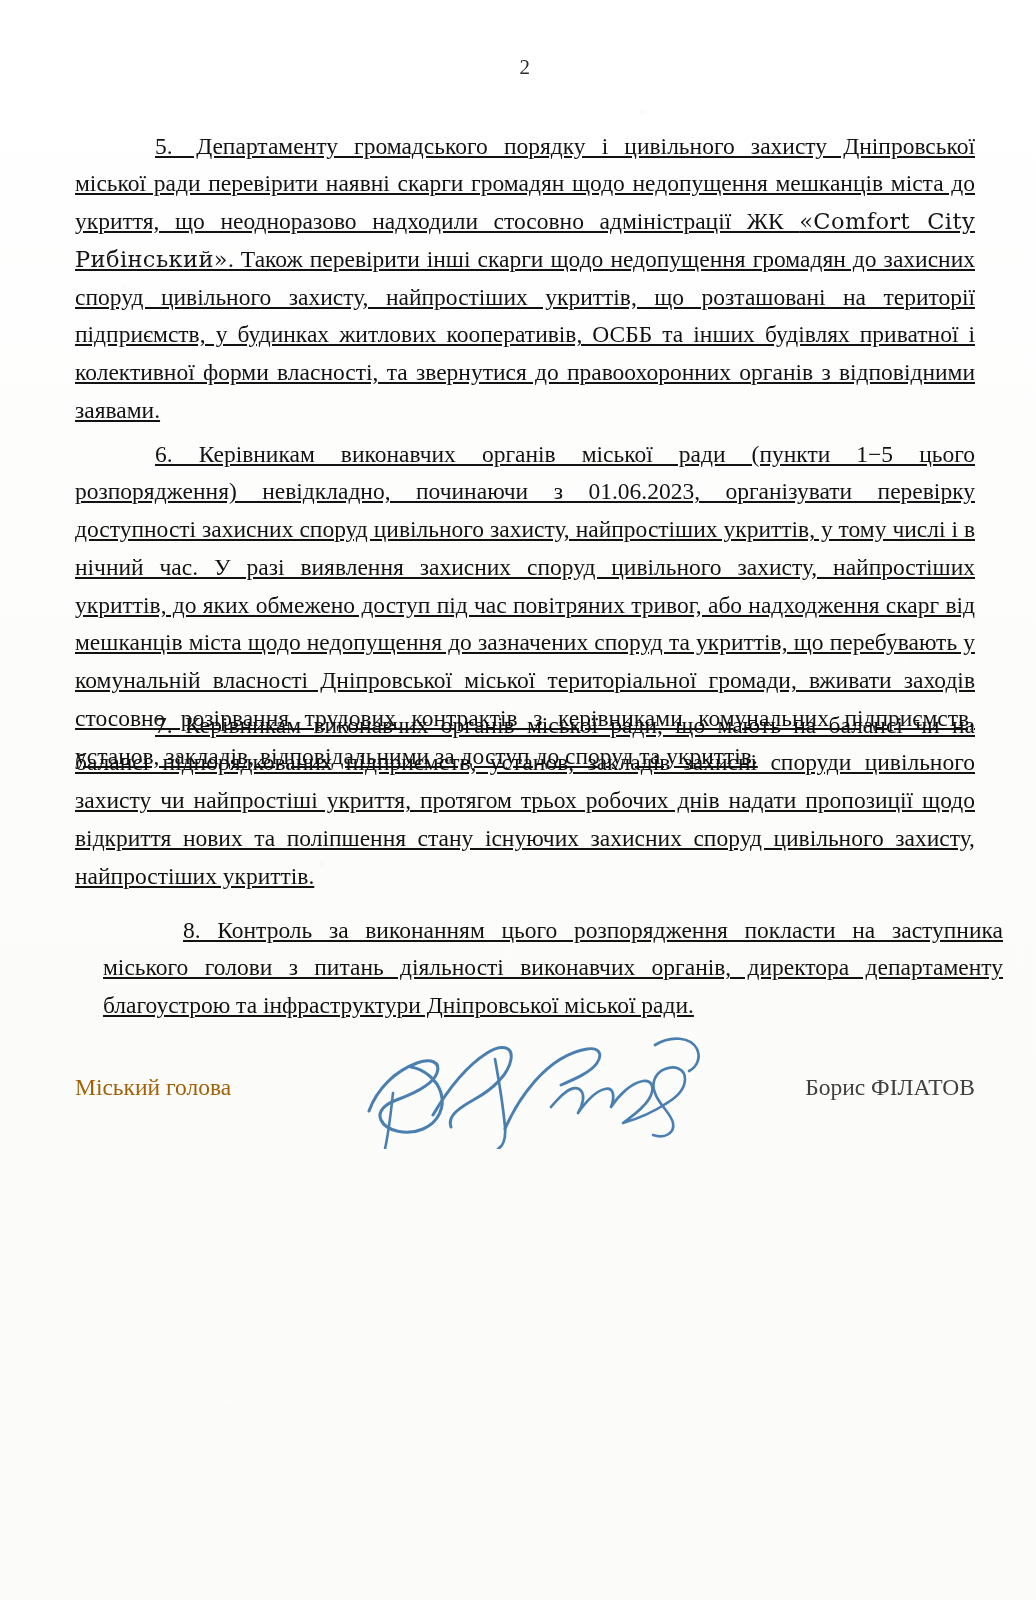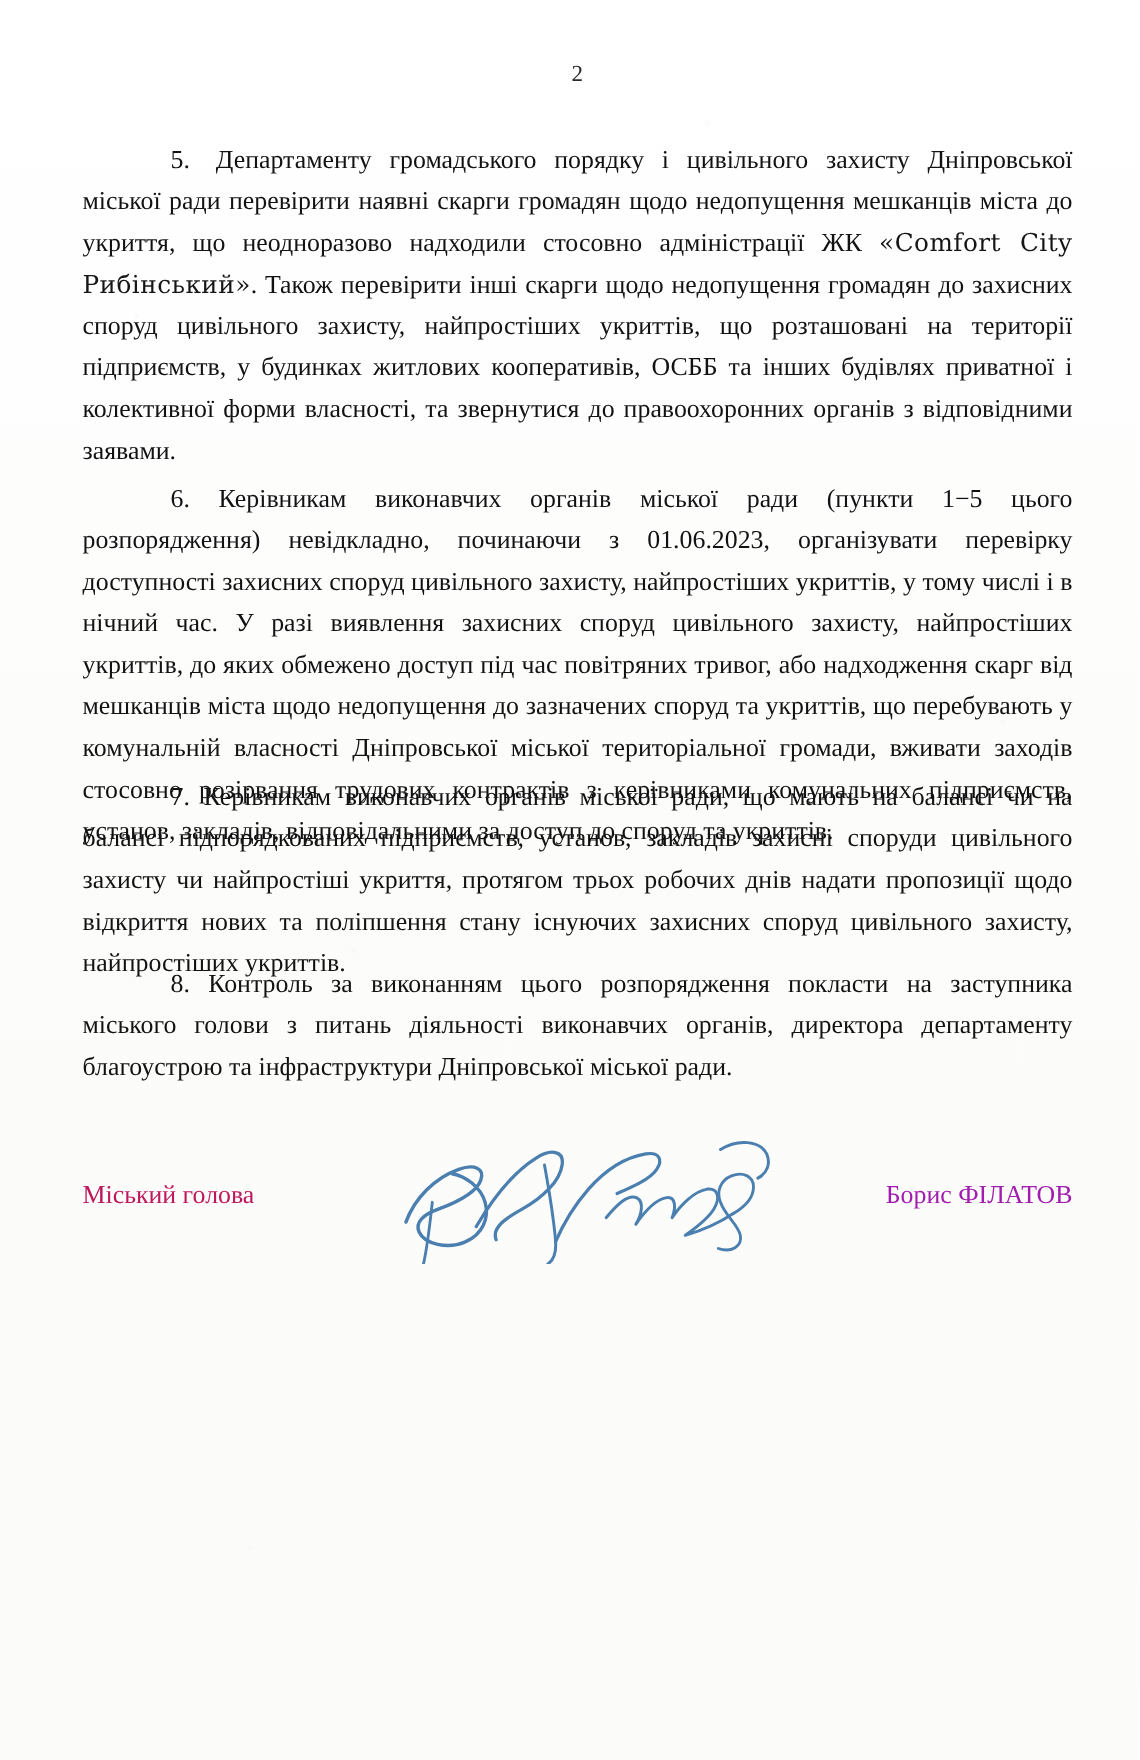--- a/index.html
+++ b/index.html
@@ -51,26 +51,27 @@
     position: absolute;
     left: 0;
     width: 900px;
     text-align: justify;
     text-align-last: left;
     font-size: 23.5px;
     line-height: 37.8px;
     color: #121212;
     text-indent: 80px;
     hyphens: none;
+    text-decoration: underline;
   }
 
   .p5  { top: 104px; }
   .p6  { top: 412px; }
   .p7  { top: 683px; }
-  .p8  { top: 853px; }
+  .p8  { top: 888px; margin-left: 28px; }
 
   
   .estate-name {
     font-family: "DejaVu Serif", "Liberation Serif", serif;
     font-size: 22.5px;
     letter-spacing: 0.4px;
     color: #161616;
   }
 
   .signature-block {
@@ -78,29 +79,29 @@
     left: 0;
     top: 1074px;
     width: 900px;
     height: 60px;
   }
   .sig-title {
     position: absolute;
     left: 0;
     top: 0;
     font-size: 23.5px;
-    color: #be185d;
+    color: #a16207;
     white-space: nowrap;
   }
   .sig-name {
     position: absolute;
     right: 0;
     top: 0;
     font-size: 23.5px;
-    color: #a21caf;
+    color: #404040;
     white-space: nowrap;
   }
   .sig-mark {
     position: absolute;
     left: 280px;
     top: -55px;
     width: 360px;
     height: 130px;
     pointer-events: none;
   }

